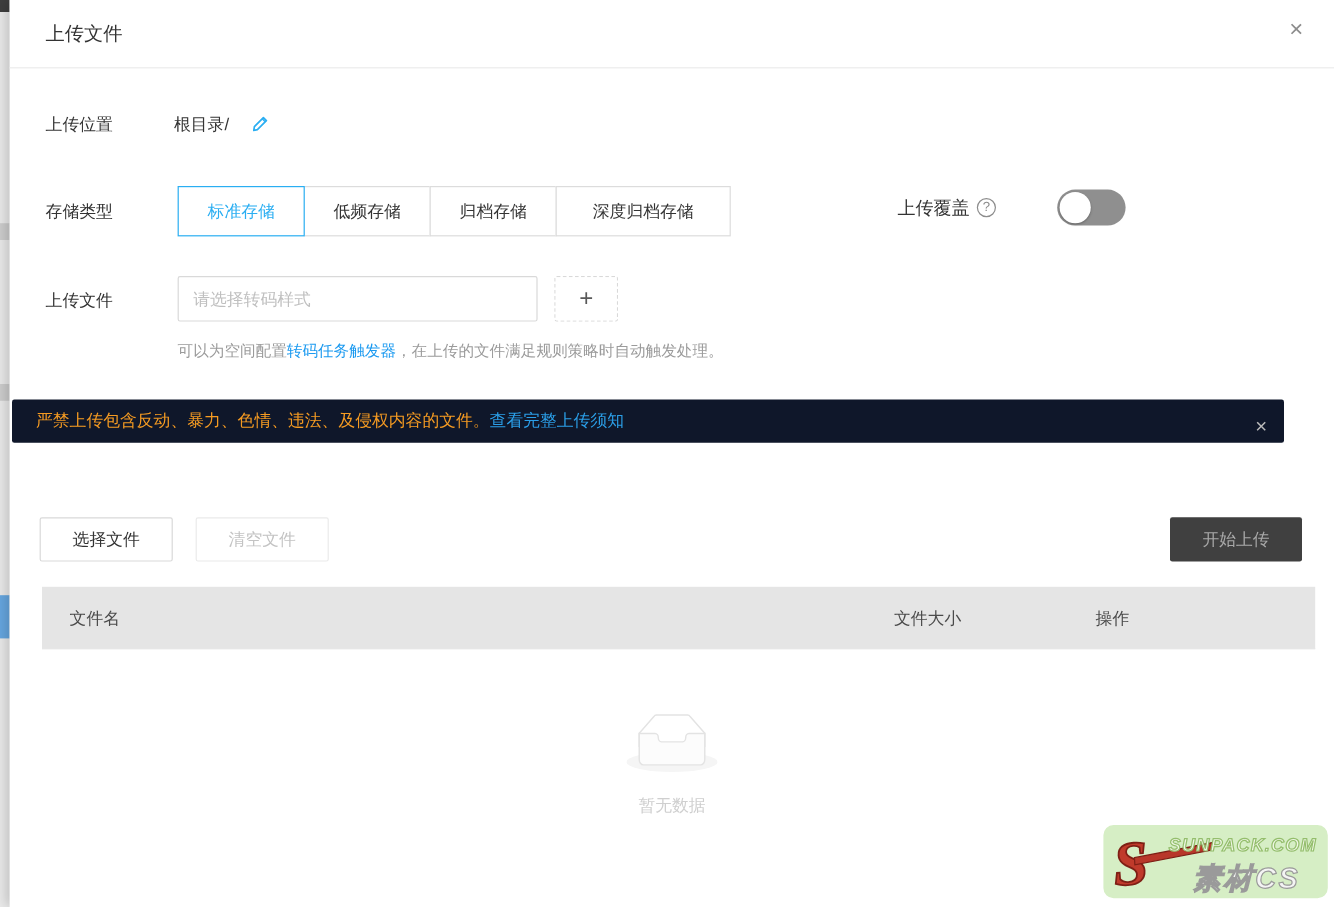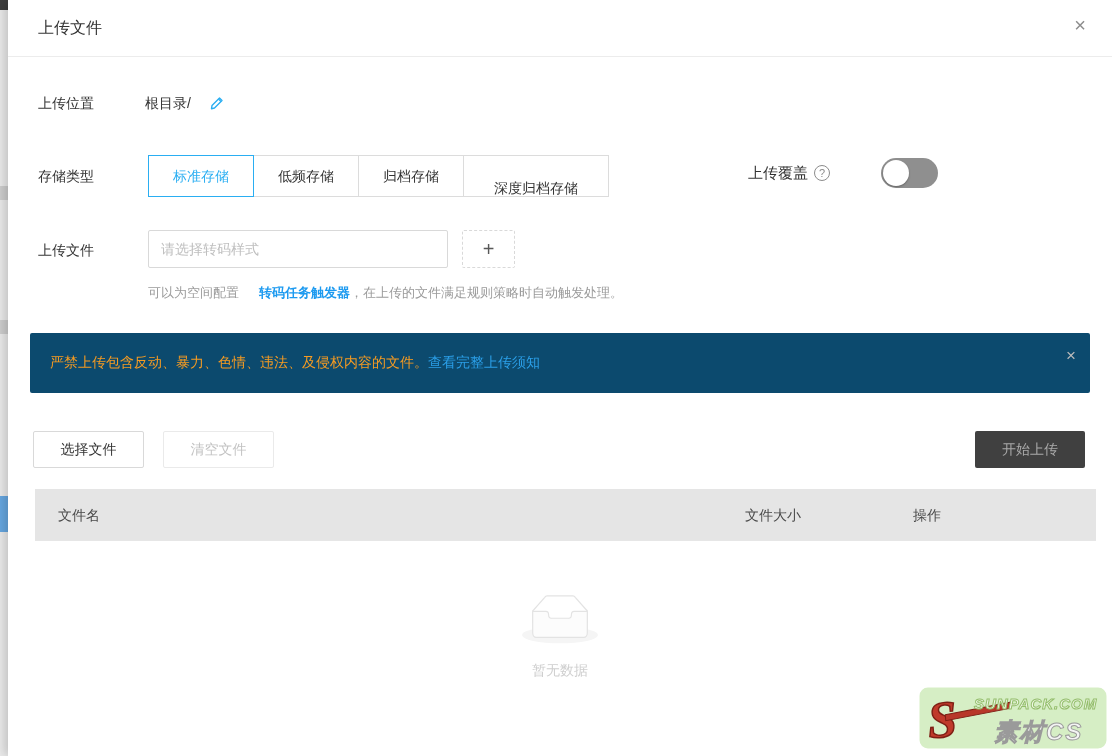--- a/index.html
+++ b/index.html
@@ -28,45 +28,45 @@
   
   .loc-value { position:absolute; left:137px; top:95px; font-size:14px; color:#333; }
   .edit-icon { position:absolute; left:201px; top:94px; width:17px; height:17px; cursor:pointer; }
 
   
   .tabs { position:absolute; left:140px; top:155px; display:flex; }
   .tab { height:42px; line-height:40px; padding:0 24px; font-size:14px; color:#333; background:#fff;
          border:1px solid #dcdcdc; margin-left:-1px; cursor:pointer; white-space:nowrap; position:relative; }
   .tab:first-child { margin-left:0; }
   .tab.selected { color:#2aaef2; border-color:#2aaef2; z-index:2; }
-  .tab.wide { padding:12px 30px; }
+  .tab.wide { padding:0 30px; }
 
   
   .overwrite { position:absolute; left:740px; top:158px; height:30px; display:flex; align-items:center; gap:6px; }
   .overwrite .lbl { font-size:15px; color:#333; }
   .help-icon { width:16px; height:16px; border:1px solid #8c8c8c; border-radius:50%; color:#8c8c8c;
                font-size:11px; line-height:14px; text-align:center; cursor:pointer; }
   .toggle { position:absolute; left:873px; top:158px; width:57px; height:30px; border-radius:15px;
             background:#8f8f8f; cursor:pointer; }
   .toggle .knob { position:absolute; left:2px; top:2px; width:26px; height:26px; border-radius:50%;
                   background:#fff; box-shadow:0 1px 2px rgba(0,0,0,.3); }
 
   
   .transcode-input { position:absolute; left:140px; top:230px; width:300px; height:38px; border:1px solid #d9d9d9;
                      border-radius:2px; padding:0 12px; font-size:14px; color:#333; outline:none;
                      font-family:Liberation Sans, sans-serif; background:#fff; }
   .transcode-input::placeholder { color:#bfbfbf; }
   .add-btn { position:absolute; left:454px; top:230px; width:53px; height:38px; border:1px dashed #d9d9d9;
              border-radius:2px; background:#fff; font-size:20px; color:#595959; cursor:pointer; line-height:36px;
              text-align:center; }
   .hint { position:absolute; left:140px; top:284px; font-size:13px; color:#9b9b9b; }
-  .hint a { color:#1c9af0; font-weight:bold; text-decoration:none; cursor:pointer;margin-left:20px; }
+  .hint a { color:#1c9af0; font-weight:normal; text-decoration:none; cursor:pointer; }
 
   
-  .banner { position:absolute; left:22px; top:333px; width:1060px; height:60px; background:#0c4a6e;
+  .banner { position:absolute; left:2px; top:333px; width:1060px; height:36px; background:#0f172a;
             border-radius:2px; display:flex; align-items:center; padding:0 40px 0 20px; }
   .banner .msg { font-size:14px; color:#f59b22; }
   .banner .msg a { color:#2b9fe8; text-decoration:none; cursor:pointer; }
   .banner .close { position:absolute; right:14px; top:14px; font-size:17px; color:#bbb; cursor:pointer; line-height:1; }
 
   
   .btn { position:absolute; top:415px; height:37px; border-radius:2px; font-size:14px; cursor:pointer;
          font-family:"Liberation Sans","DejaVu Sans",sans-serif;margin-top:16px; }
   .btn-select { left:25px; width:111px; background:#fff; border:1px solid #d9d9d9; color:#333; }
   .btn-clear  { left:155px; width:111px; background:#fff; border:1px solid #eaeaea; color:#c3c3c3; cursor:not-allowed; }

